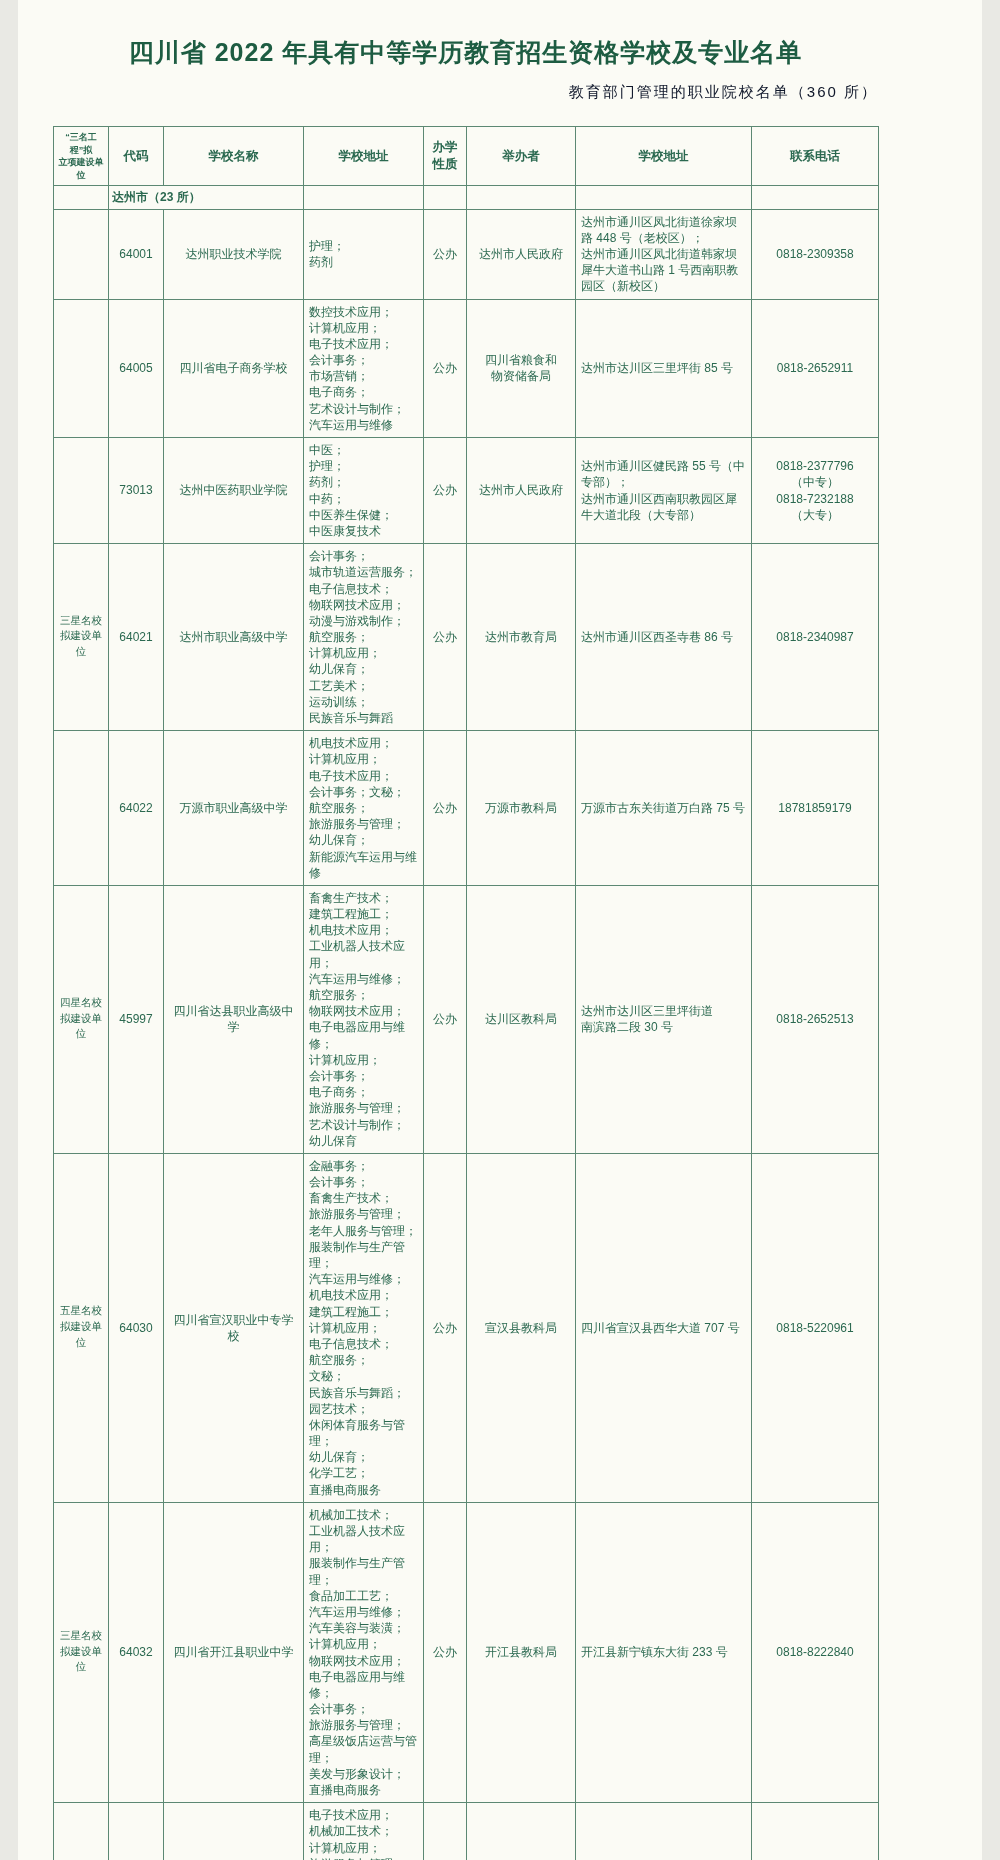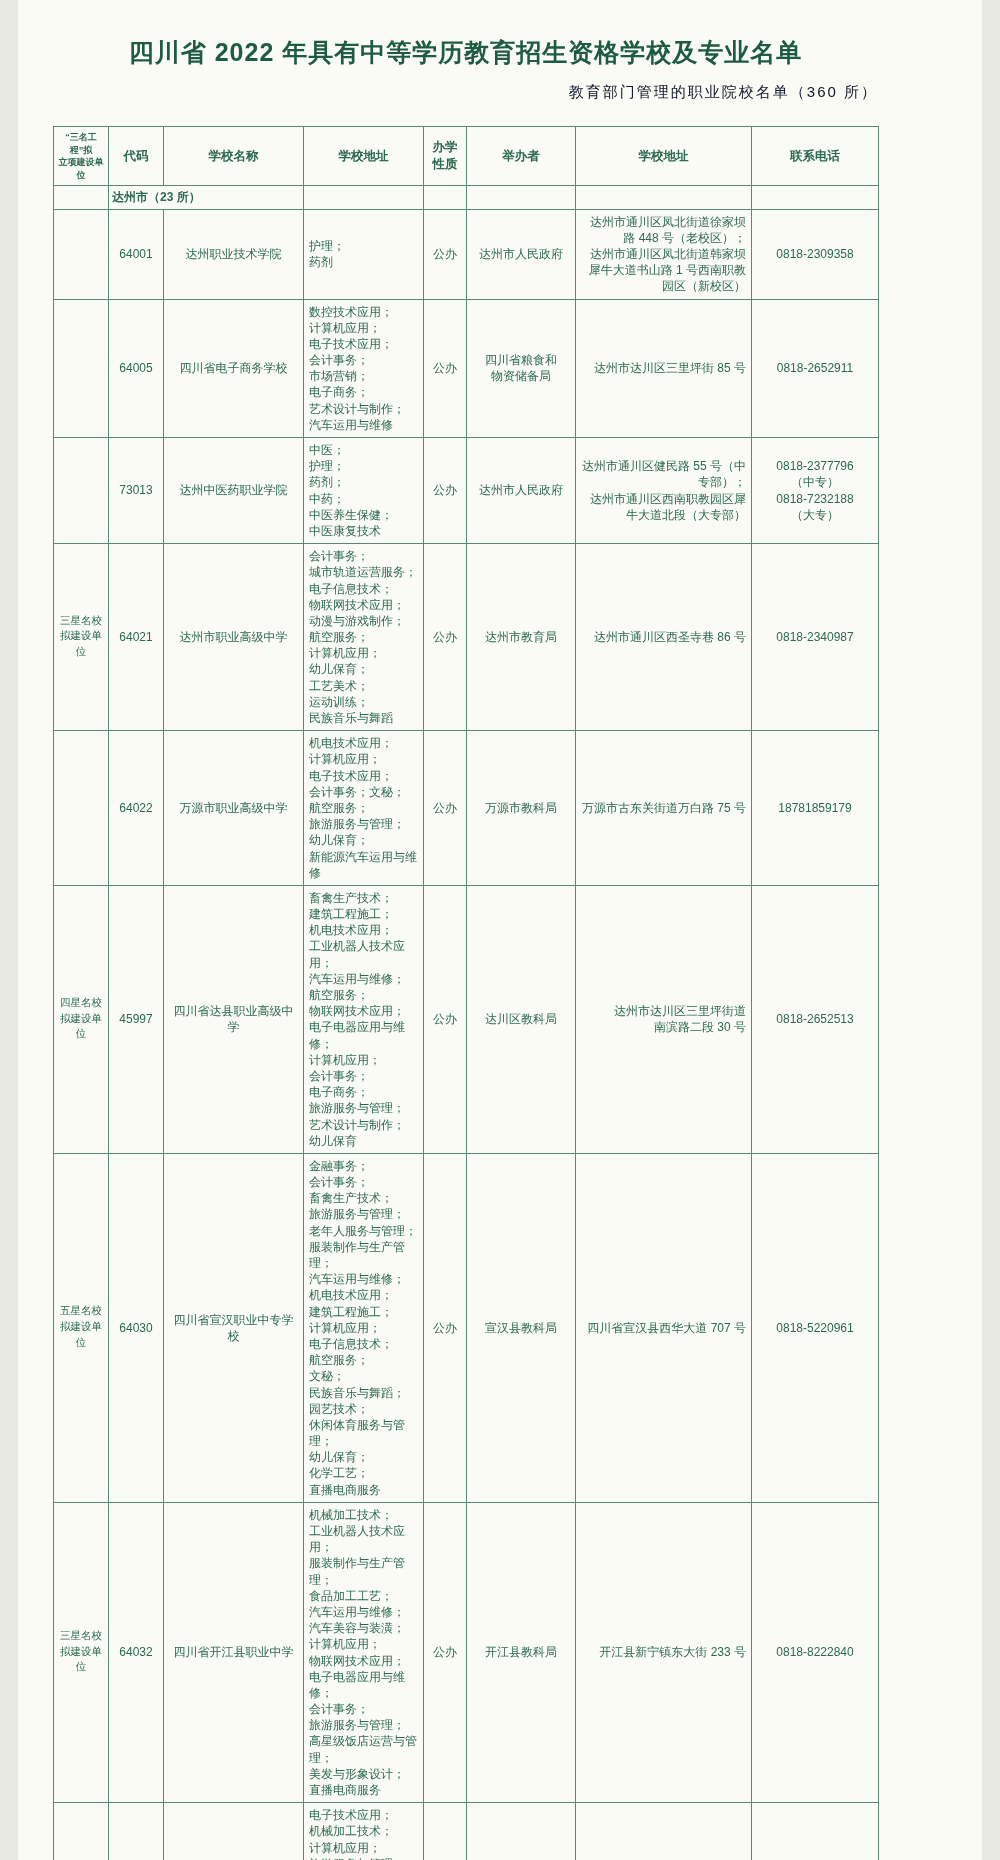--- a/index.html
+++ b/index.html
@@ -61,21 +61,21 @@
     line-height:1.4;
     padding:4px 1px;
     margin-top:7px;
   }
   td.c-tag   { text-align:center; font-size:10.5px; line-height:1.5;font-family:Liberation Mono, monospace; }
   td.c-code  { text-align:center; }
   td.c-name  { text-align:center; }
   td.c-majors{ text-align:left; }
   td.c-type  { text-align:center; }
   td.c-org   { text-align:center; }
-  td.c-addr  { text-align:right; }
+  td.c-addr  { text-align:left; }
   td.c-phone { text-align:center; }
   td.c-section { text-align:left; font-weight:bold; padding:3px; }
 </style>
 </head>
 <body>
 
 <div class="page">
   <div class="content">
     <h1 class="title">四川省 2022 年具有中等学历教育招生资格学校及专业名单</h1>
     <div class="subtitle">教育部门管理的职业院校名单（360 所）</div>

